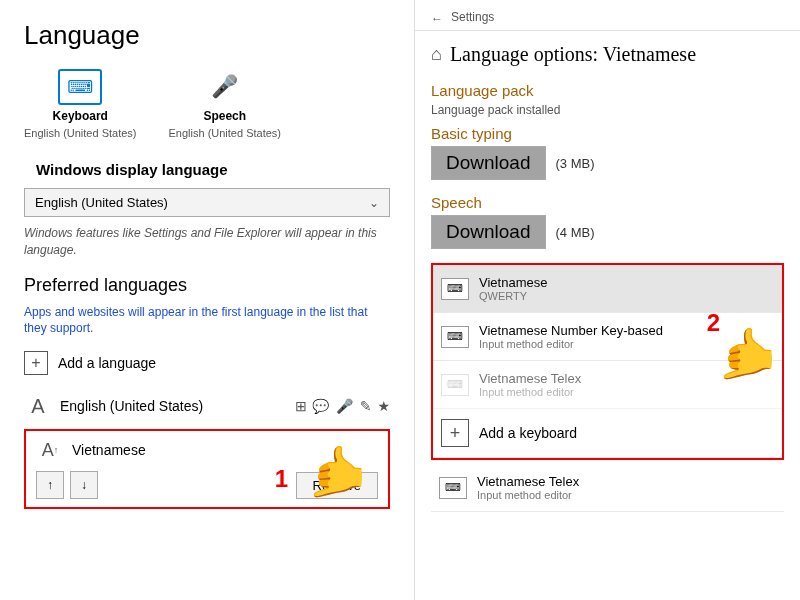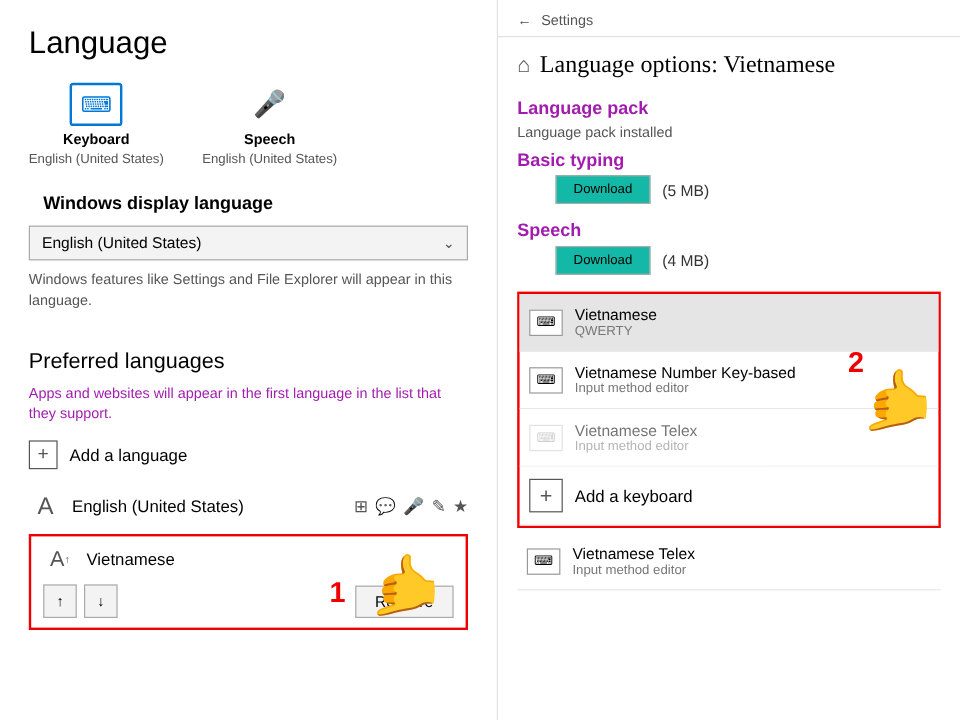--- a/index.html
+++ b/index.html
@@ -95,33 +95,34 @@
     }
 
     .dropdown-select .chevron {
       font-size: 12px;
       color: #555;
     }
 
     .display-lang-desc {
       font-size: 12px;
       color: #555;
-      margin-bottom: 32px;
+      margin-bottom: 16px;
       line-height: 1.4;
+      font-style: italic;
     }
 
     .preferred-title {
       font-size: 18px;
       font-weight: 300;
       margin-bottom: 8px;
     }
 
     .preferred-desc {
       font-size: 12px;
-      color: #a21caf;
+      color: #1d4ed8;
       margin-bottom: 14px;
       line-height: 1.4;
     }
 
     .add-language-row {
       display: flex;
       align-items: center;
       gap: 10px;
       margin-bottom: 14px;
       cursor: pointer;
@@ -284,45 +285,44 @@
 
     .right-page-title h2 {
       font-size: 20px;
       font-weight: 300;
       color: #000;
       font-family: Liberation Serif, serif;
     }
 
     .section-label {
       font-size: 15px;
-      font-weight: 700;
+      font-weight: 400;
       margin-bottom: 4px;
-      color: #a21caf;
+      color: #a16207;
     }
 
     .section-sub {
       font-size: 12px;
       color: #555;
       margin-bottom: 8px;
     }
 
     .download-row {
       display: flex;
       align-items: center;
       gap: 10px;
       margin-bottom: 14px;
     }
 
     .download-btn {
       padding: 5px 14px;
       border: 1px solid #aaa;
-      background: #14b8a6;
-      cursor: pointer;
-      font-size: 11px;
-      margin-left: 32px;
+      background: #a3a3a3;
+      cursor: pointer;
+      font-size: 19px;
     }
 
     .size-label {
       font-size: 13px;
       color: #333;
     }
 
     .keyboard-item {
       display: flex;
       align-items: center;
@@ -485,21 +485,21 @@
       <span class="home-icon">⌂</span>
       <h2>Language options: Vietnamese</h2>
     </div>
 
     <div class="section-label">Language pack</div>
     <div class="section-sub">Language pack installed</div>
 
     <div class="section-label">Basic typing</div>
     <div class="download-row">
       <button class="download-btn">Download</button>
-      <span class="size-label">(5 MB)</span>
+      <span class="size-label">(3 MB)</span>
     </div>
 
     <div class="section-label">Speech</div>
     <div class="download-row">
       <button class="download-btn">Download</button>
       <span class="size-label">(4 MB)</span>
     </div>
 
     <div class="right-keyboard-section">
       <div class="keyboard-item active">

